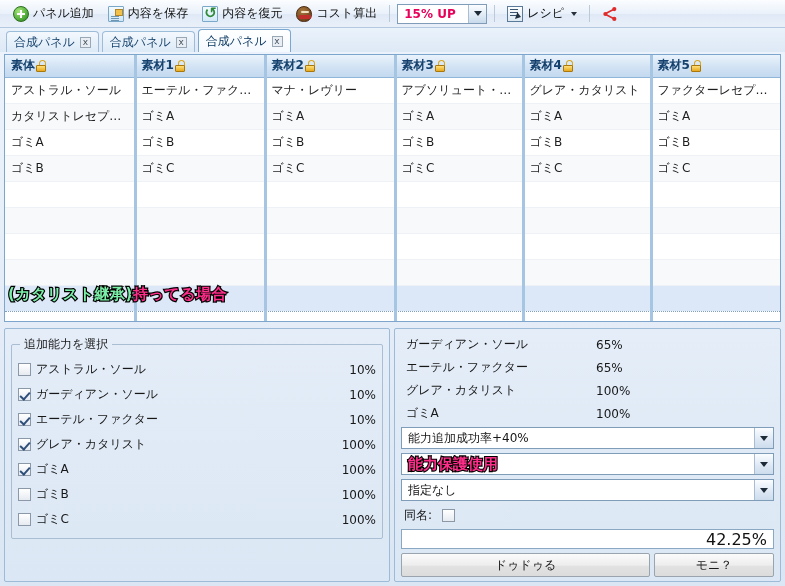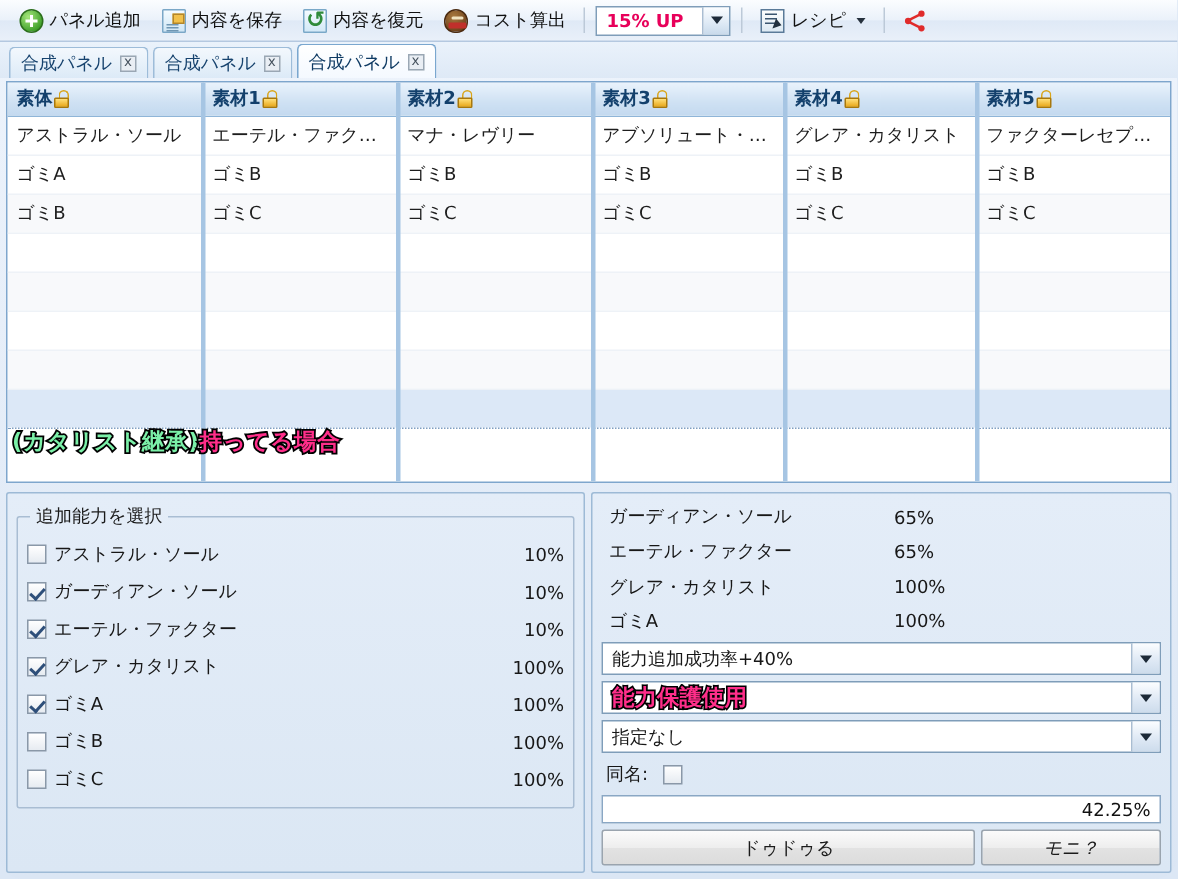--- a/index.html
+++ b/index.html
@@ -324,34 +324,34 @@
   }
 
   .samename-row { display: flex; align-items: center; height: 26px; padding-left: 4px; gap: 10px; }
   .samename-label { font-size: 12px; color: #171717; }
 
   .pctbar {
     height: 20px; border: 1px solid #8aa7c4; background: #ffffff;
     margin: 2px 1px 4px 1px;
     display: flex; align-items: center; justify-content: flex-end;
     padding-right: 6px; box-sizing: border-box;
-    font-size: 12px; color: #111;
+    font-size: 16px; color: #111;
   }
   .btnrow { display: flex; gap: 4px; margin: 0 1px; text-align: center; }
   .btn {
     height: 22px;
     background: linear-gradient(#fbfbfb, #ededed 52%, #e2e2e2 53%, #dcdcdc);
     border: 1px solid #9aa4ae;
     border-radius: 2px;
     display: flex; align-items: center; justify-content: center;
     font-size: 12px; color: #1a1a1a;
     cursor: default;
   }
   .btn.primary { flex: 1 1 auto; }
-  .btn.secondary { width: 118px; font-style: italic; }
+  .btn.secondary { width: 118px; }
 
   .spacer-fill { flex: 1 1 auto; }
 </style>
 </head>
 <body>
 
 <div id="app">
 
   <div id="toolbar">
     <div class="tb-btn">
@@ -482,20 +482,28 @@
       </thead>
       <tbody>
         <tr class="even">
           <td>アストラル・ソール</td>
           <td>エーテル・ファクター</td>
           <td>マナ・レヴリー</td>
           <td>アブソリュート・グ...</td>
           <td>グレア・カタリスト</td>
           <td>ファクターレセプター</td>
         </tr>
+        <tr class="odd">
+          <td>カタリストレセプター</td>
+          <td>ゴミA</td>
+          <td>ゴミA</td>
+          <td>ゴミA</td>
+          <td>ゴミA</td>
+          <td>ゴミA</td>
+        </tr>
         <tr class="even">
           <td>ゴミA</td>
           <td>ゴミB</td>
           <td>ゴミB</td>
           <td>ゴミB</td>
           <td>ゴミB</td>
           <td>ゴミB</td>
         </tr>
         <tr class="odd">
           <td>ゴミB</td>

